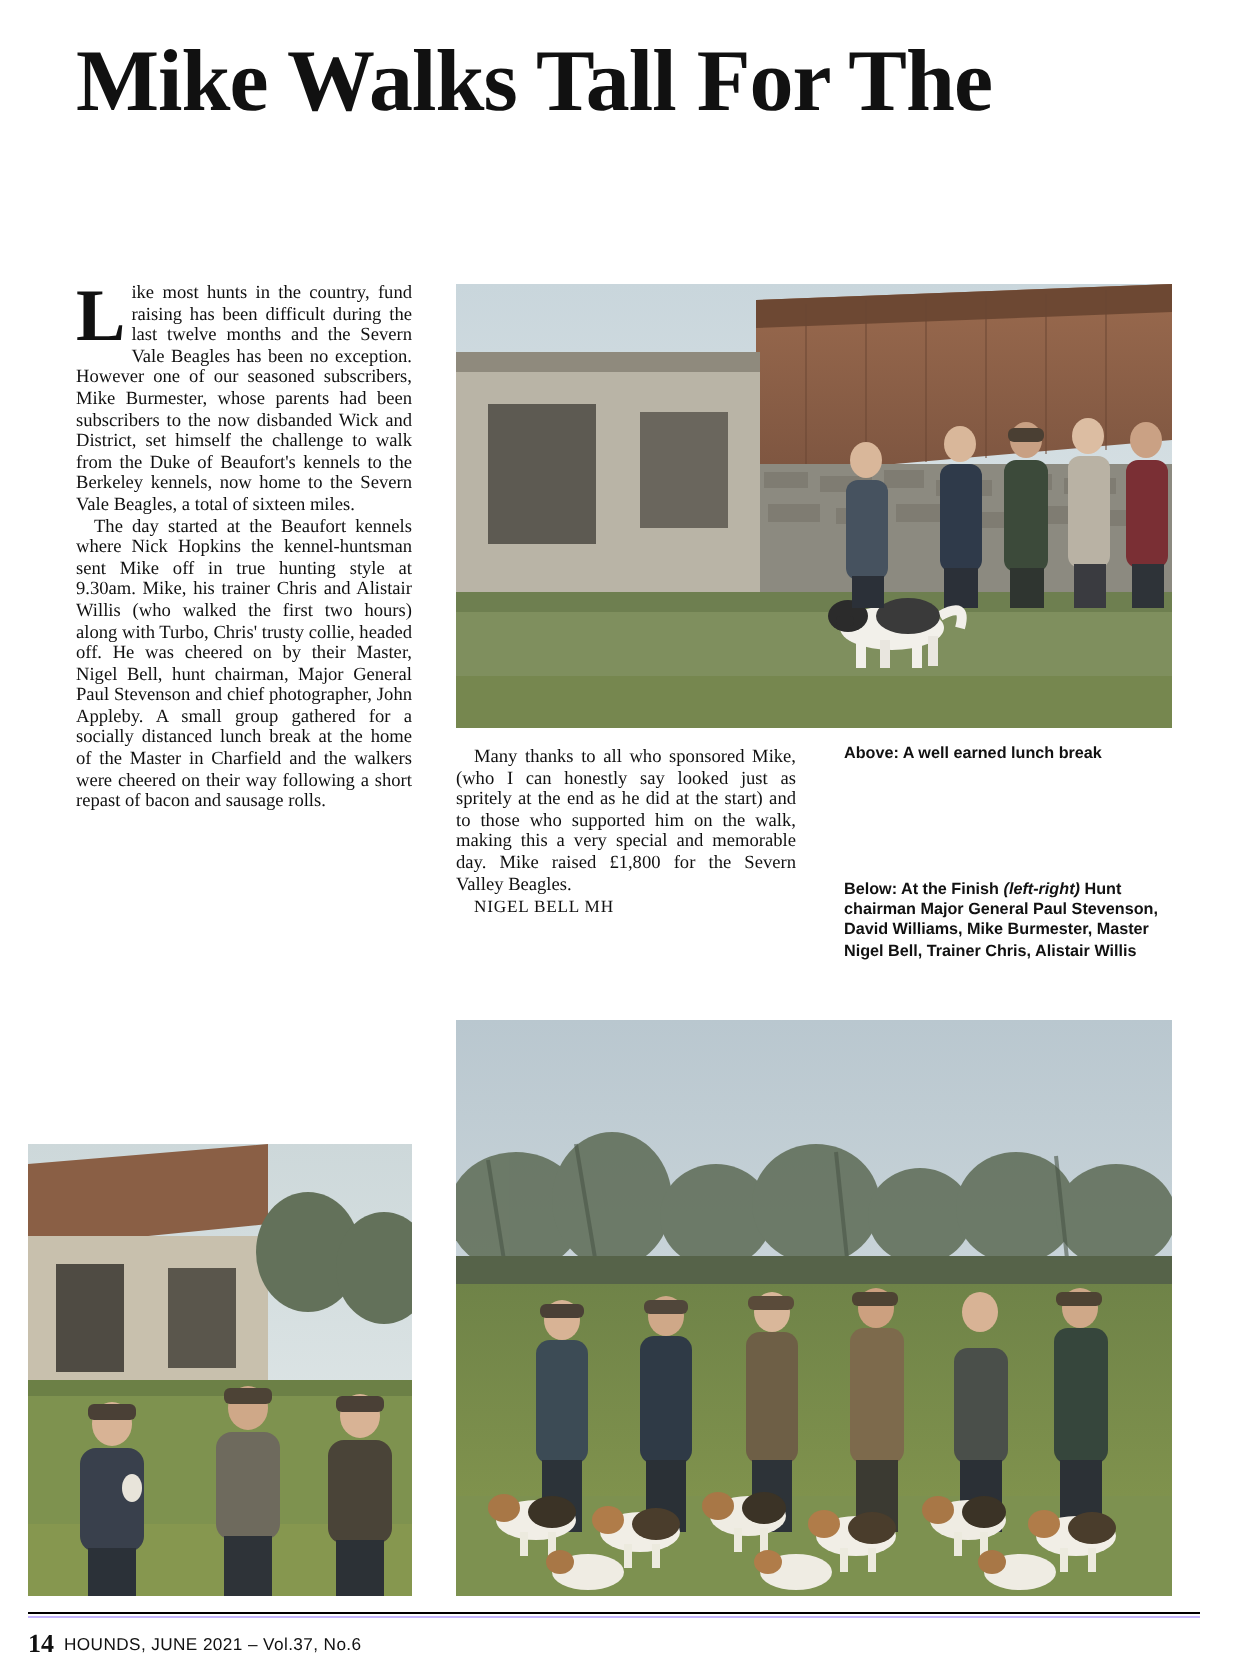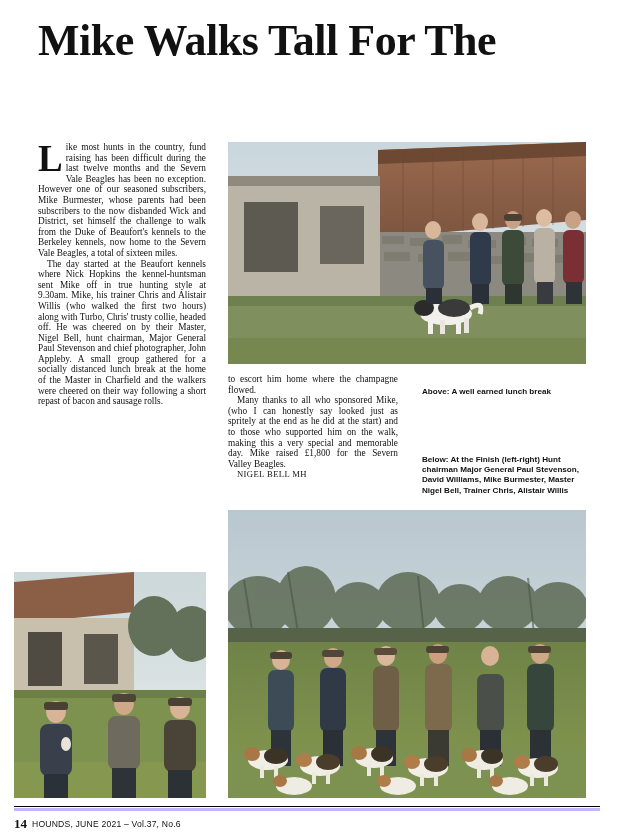--- a/index.html
+++ b/index.html
@@ -54,40 +54,39 @@
     text-indent:0;
   }
   
   .caption{
     position:absolute;
     font-family:"Liberation Sans", sans-serif;
     font-weight:bold;
     font-size:8.1px;
     line-height:10.2px;
     color:#111;
-    margin-top:15px;
-  }
-  .caption .it{font-weight:bold;}
+  }
+  .caption .it{font-style:italic;font-weight:bold;}
   #cap-lunch{left:422px; top:372px; width:164px;}
   #cap-finish{left:422px; top:440px; width:164px;}
   #cap-kennel{left:38px; top:531px; width:168px;}
   
   .photo{position:absolute;overflow:hidden;background:#9ab0b5;}
   .photo svg{display:block;}
   #photo-lunch{left:228px; top:142px; width:358px; height:222px;}
   #photo-finish{left:228px; top:510px; width:358px; height:288px;}
   #photo-kennel{left:14px; top:572px; width:192px; height:226px;}
   
   .footer{
     position:absolute;
     left:14px; top:808px; width:586px;
     font-family:"Liberation Sans", sans-serif;
     font-size:8.6px;
     color:#111;
-    border-top:3px solid #c4b5fd;
+    border-top:1px solid #c4b5fd;
     padding-top:5px;
   }
   .footer .pg{
     font-weight:bold;
     font-size:13px;
     font-family:"Liberation Serif", serif;
     margin-right:5px;
     vertical-align:-1px;
   }
   .footer .ftxt{letter-spacing:.2px;}
@@ -105,21 +104,20 @@
   <div class="headline">
     <span>Mike Walks Tall For The</span>
   </div>
 
   <div class="col" id="col1">
     <p class="first"><span class="dropcap">L</span><span>ike most hunts in the country, fund raising has been difficult during the last twelve months and the Severn Vale Beagles has been no exception. However one of our seasoned subscribers, Mike Burmester, whose parents had been subscribers to the now disbanded Wick and District, set himself the challenge to walk from the Duke of Beaufort's kennels to the Berkeley kennels, now home to the Severn Vale Beagles, a total of sixteen miles.</span></p>
     <p><span>The day started at the Beaufort kennels where Nick Hopkins the kennel-huntsman sent Mike off in true hunting style at 9.30am. Mike, his trainer Chris and Alistair Willis (who walked the first two hours) along with Turbo, Chris' trusty collie, headed off. He was cheered on by their Master, Nigel Bell, hunt chairman, Major General Paul Stevenson and chief photographer, John Appleby. A small group gathered for a socially distanced lunch break at the home of the Master in Charfield and the walkers were cheered on their way following a short repast of bacon and sausage rolls.</span></p>
   </div>
 
   <div class="col" id="col2">
-    <p class="first"><span>to escort him home where the champagne flowed.</span></p>
     <p><span>Many thanks to all who sponsored Mike, (who I can honestly say looked just as spritely at the end as he did at the start) and to those who supported him on the walk, making this a very special and memorable day. Mike raised £1,800 for the Severn Valley Beagles.</span></p>
     <p class="signature">NIGEL BELL MH</p>
   </div>
 
   <div class="photo" id="photo-lunch">
     <svg width="358" height="222" viewBox="0 0 358 222">
       <defs>
         <linearGradient id="skyA" x1="0" y1="0" x2="0" y2="1">
           <stop offset="0" stop-color="#c9d6dc"></stop>
             <stop offset="1" stop-color="#e3e9ea"></stop>

